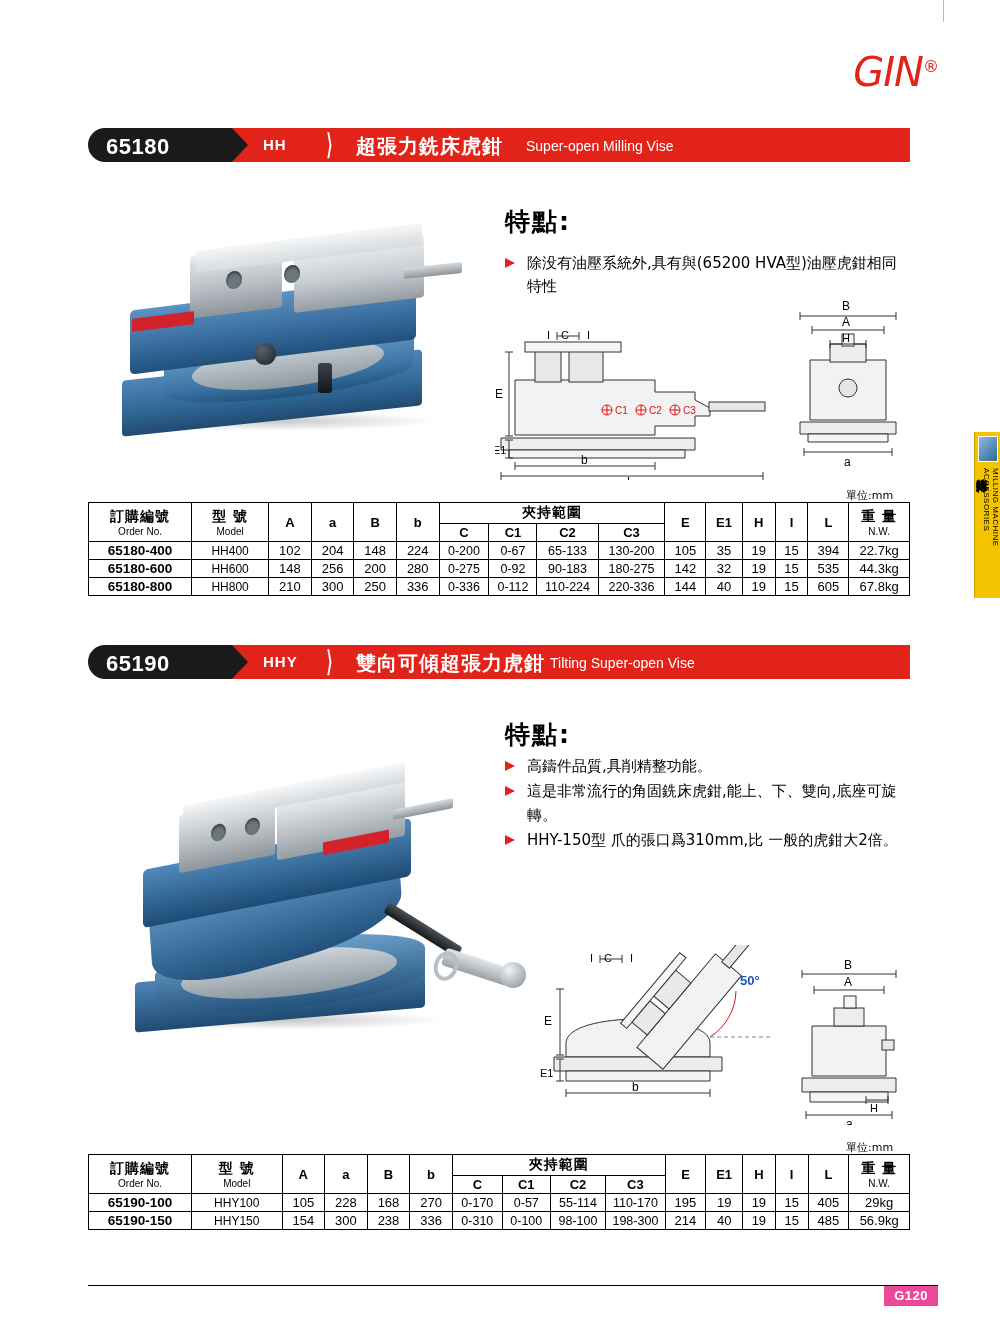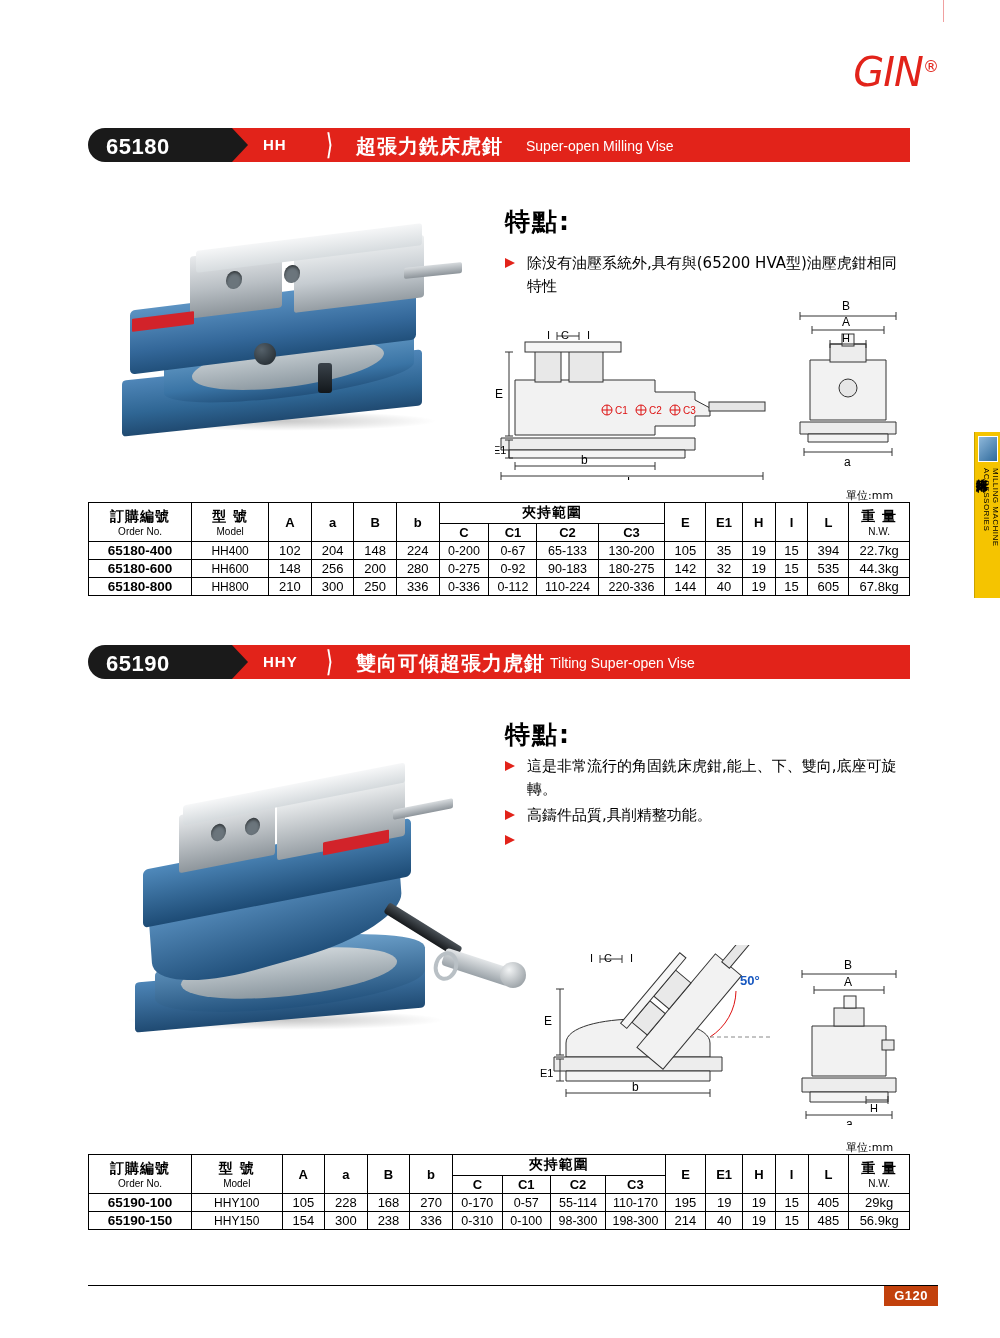--- a/index.html
+++ b/index.html
@@ -297,21 +297,21 @@
   .side-tab .tab-en {
     position:absolute; left:14px; top:36px; width:11px;
     writing-mode:vertical-rl;
     font-family:"Liberation Sans", sans-serif;
     font-size:8px; color:#000; letter-spacing:0.5px;
   }
 
   
   .pg-num {
     position:absolute; right:62px; bottom:32px;
-    background:#c2410c; color:#fff;
+    background:#ec4899; color:#fff;
     font-size:13px; font-weight:bold;
     padding:2px 10px 3px 10px;
     letter-spacing:0.5px;
   }
   .footer-rule {
     position:absolute; left:88px; right:62px; bottom:52px;
     height:1px; background:#000;
   }
 
   svg text { font-family:"Liberation Sans", sans-serif; }
@@ -569,28 +569,29 @@
   <div class="series">HHY</div>
   <div class="chevron">⟩</div>
   <div class="title-cn">雙向可傾超張力虎鉗</div>
   <div class="title-en" style="left:462px;">Tilting Super-open Vise</div>
 </div>
 
 <div class="feat-title" style="left:505px; top:718px;">特點:</div>
 <div class="feat-list" style="left:505px; top:755px; width:400px;">
   <div class="feat-item">
     <span class="bullet"></span>
+    <span>高鑄件品質,具削精整功能。</span>
+  </div>
+  <div class="feat-item">
+    <span class="bullet"></span>
     <span>這是非常流行的角固銑床虎鉗,能上、下、雙向,底座可旋轉。</span>
   </div>
   <div class="feat-item">
     <span class="bullet"></span>
-    <span>高鑄件品質,具削精整功能。</span>
-  </div>
-  <div class="feat-item">
-    <span class="bullet"></span>
+    <span>HHY-150型 爪的張口爲310mm,比 一般的虎鉗大2倍。</span>
   </div>
 </div>
 
 <div class="photo v2">
   <div class="shadow"></div>
   <div class="base"></div>
   <div class="swivel"></div>
   <div class="ring"></div>
   <div class="tilt"></div>
   <div class="body"></div>
@@ -757,21 +758,21 @@
     </tr>
     <tr>
       <td class="ordno">65190-150</td>
       <td class="model">HHY150</td>
       <td class="dim">154</td>
       <td class="dim">300</td>
       <td class="dim">238</td>
       <td class="dim">336</td>
       <td class="rng">0-310</td>
       <td class="rng">0-100</td>
-      <td class="rng">98-300</td>
+      <td class="rng">98-100</td>
       <td class="rng">198-300</td>
       <td class="dim">214</td>
       <td class="dim">40</td>
       <td class="dim">19</td>
       <td class="dim">15</td>
       <td class="dim">485</td>
       <td class="dim">56.9kg</td>
     </tr>
   </tbody>
 </table>

